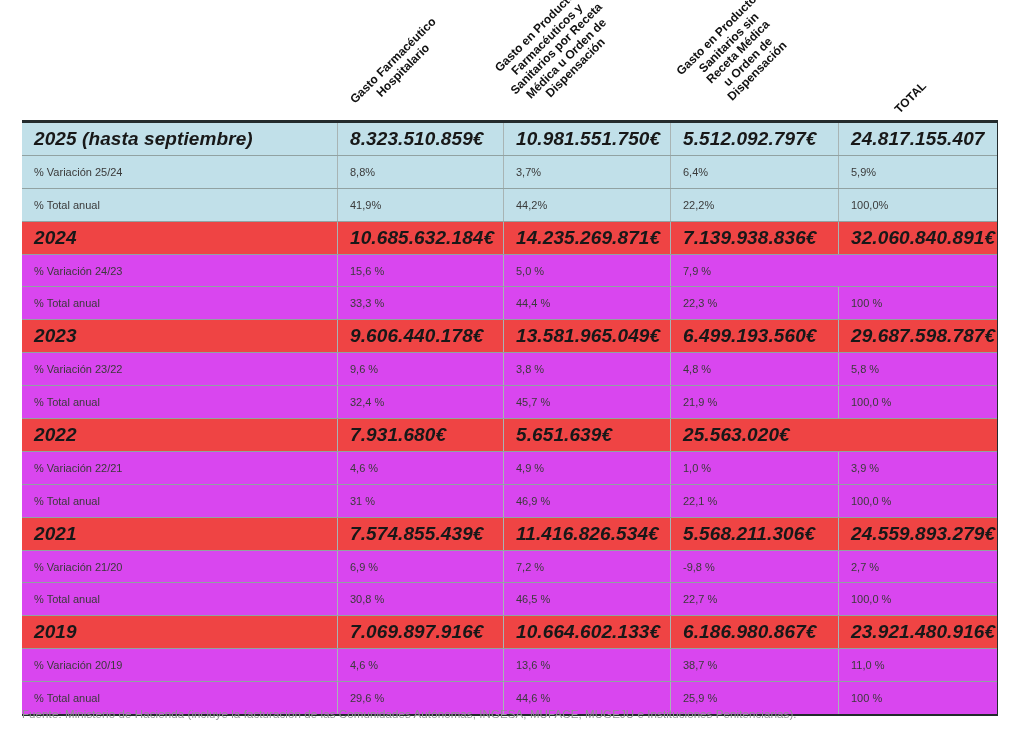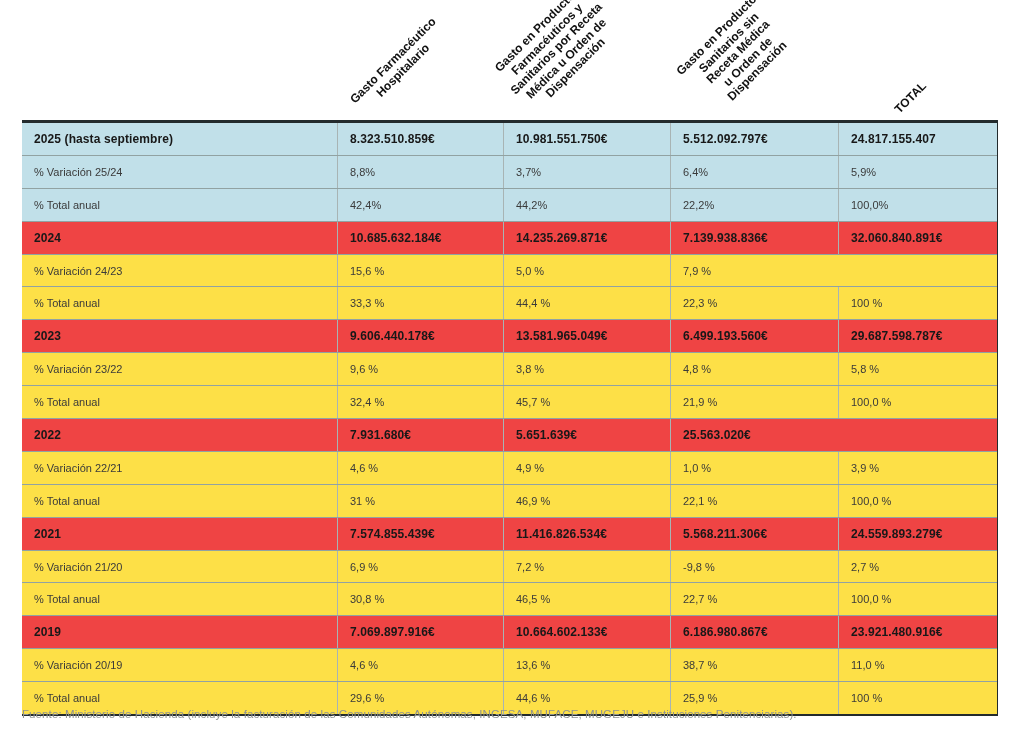--- a/index.html
+++ b/index.html
@@ -29,25 +29,25 @@
     border-right:1px solid #232b2d;
   }
   .row {
     display:grid;
     grid-template-columns:315px 166px 167px 168px 159px;
     height:31.9px; align-items:center;
   }
   .row + .row { border-top:1px solid #91a2a2; }
   .cell { padding-left:12px; box-sizing:border-box; overflow:hidden; }
   .cell + .cell { border-left:1px solid #a8b4b4; height:100%; display:flex; align-items:center; }
-  .row.year .cell { font-weight:bold; font-size:12px; color:#181818; letter-spacing:0.1px; }
+  .row.year .cell { font-weight:bold; font-size:19px; color:#181818; letter-spacing:0.1px;font-style:italic; }
   .row.sub .cell { font-weight:normal; font-size:11px; color:#3a3a3a; }
   .band-blue  { background:#c1e0e9; }
   .band-cream { background:#ef4444; }
-  .band-green { background:#fde047; }
+  .band-green { background:#d946ef; }
 
   .footer {
     position:absolute; left:22px; top:708px; width:896px;
     font-size:11.5px; color:#8d9291; letter-spacing:0.1px;
   }
 </style>
 </head>
 <body>
 
 <div class="page">
@@ -85,21 +85,21 @@
         </div>
         <div class="row sub band-blue">
           <div class="cell label">% Variación 25/24</div>
           <div class="cell value">8,8%</div>
           <div class="cell value">3,7%</div>
           <div class="cell value">6,4%</div>
           <div class="cell value">5,9%</div>
         </div>
         <div class="row sub band-blue">
           <div class="cell label">% Total anual</div>
-          <div class="cell value">42,4%</div>
+          <div class="cell value">41,9%</div>
           <div class="cell value">44,2%</div>
           <div class="cell value">22,2%</div>
           <div class="cell value">100,0%</div>
         </div>
         <div class="row year band-cream">
           <div class="cell label">2024</div>
           <div class="cell value">10.685.632.184€</div>
           <div class="cell value">14.235.269.871€</div>
           <div class="cell value">7.139.938.836€</div>
           <div class="cell value">32.060.840.891€</div>

